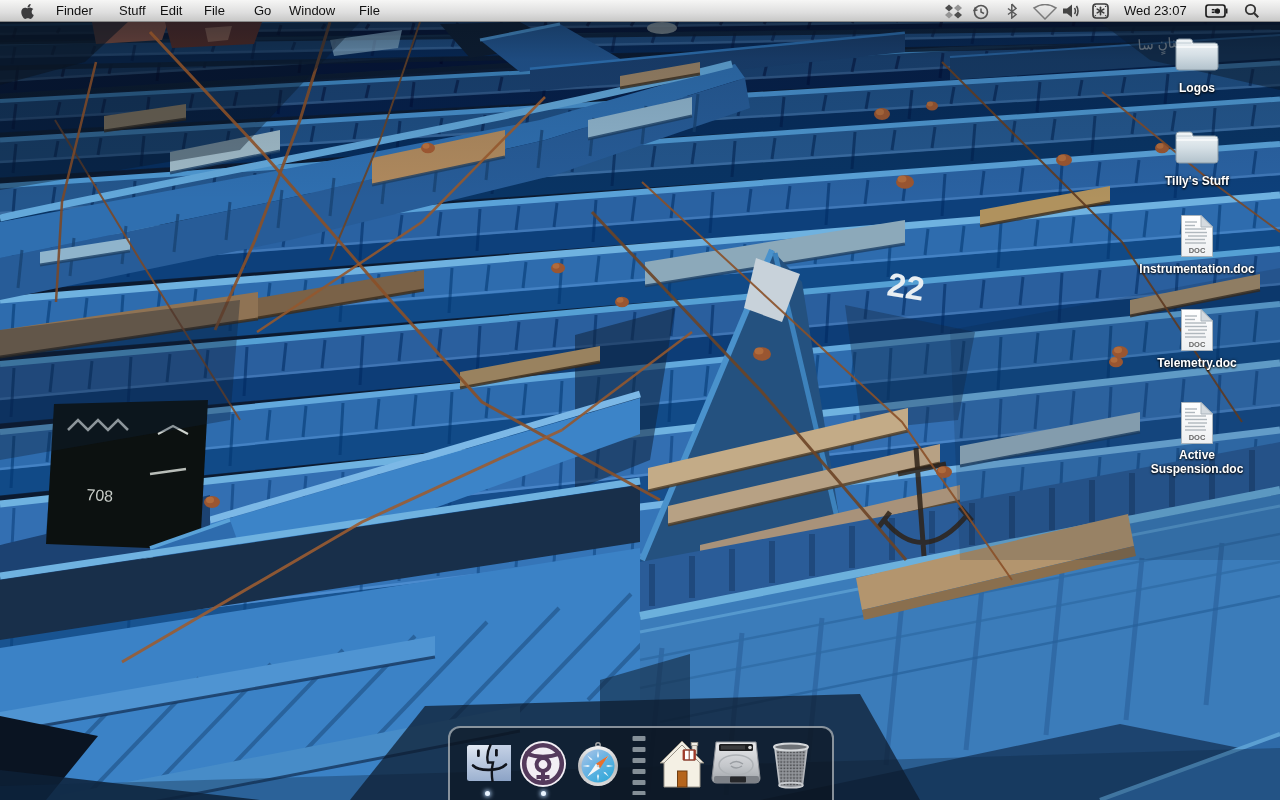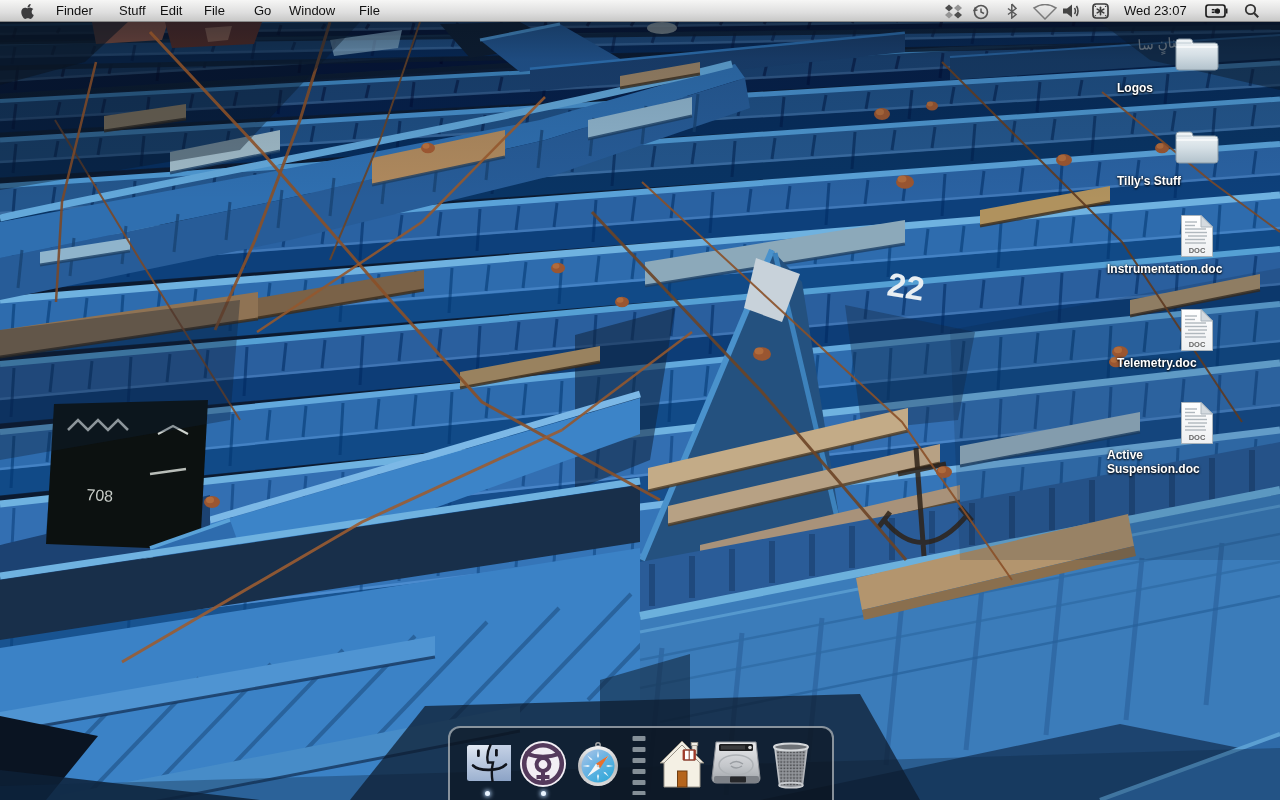--- a/index.html
+++ b/index.html
@@ -2,21 +2,21 @@
 <html><head><meta charset="utf-8">
 <style>
 * { margin:0; padding:0; box-sizing:border-box; }
 html,body { -webkit-font-smoothing:antialiased; width:1280px; height:800px; overflow:hidden; background:#0b1a31; font-family:"Liberation Sans",sans-serif; }
 #wall { position:absolute; left:0; top:0; }
 #menubar { opacity:0.999; position:absolute; left:0; top:0; width:1280px; height:22px;
   background:linear-gradient(#f6f6f5,#dedede 60%,#c8c8c7);
   border-bottom:1px solid #888; z-index:50; }
 .mtx { position:absolute; top:3px; font-size:13px; color:#111; }
 .micon { position:absolute; top:0; }
-.dicon { position:absolute; z-index:10; }
+.dicon { position:absolute; z-index:10; text-align:center; }
 .dlabel { opacity:0.999; color:#fff; font-size:12px; font-weight:bold; text-shadow:0 1px 2px rgba(0,0,0,0.95), 0 0 3px rgba(0,0,0,0.8); line-height:14px; }
 #dock { position:absolute; left:448px; top:726px; width:386px; height:74px;
   background:rgba(10,14,20,0.5); border:2px solid rgba(235,240,245,0.55); border-bottom:none;
   border-radius:12px 12px 0 0; z-index:40; }
 .ditem { position:absolute; }
 .rdot { position:absolute; width:5px; height:5px; border-radius:50%; background:#eaf4ff; box-shadow:0 0 4px 1px rgba(190,220,255,0.9); z-index:45; }
 </style></head>
 <body>
 <svg id="wall" width="1280" height="800" viewBox="0 0 1280 800">
 <rect x="0" y="0" width="1280" height="800" fill="#0d1d36"></rect>

